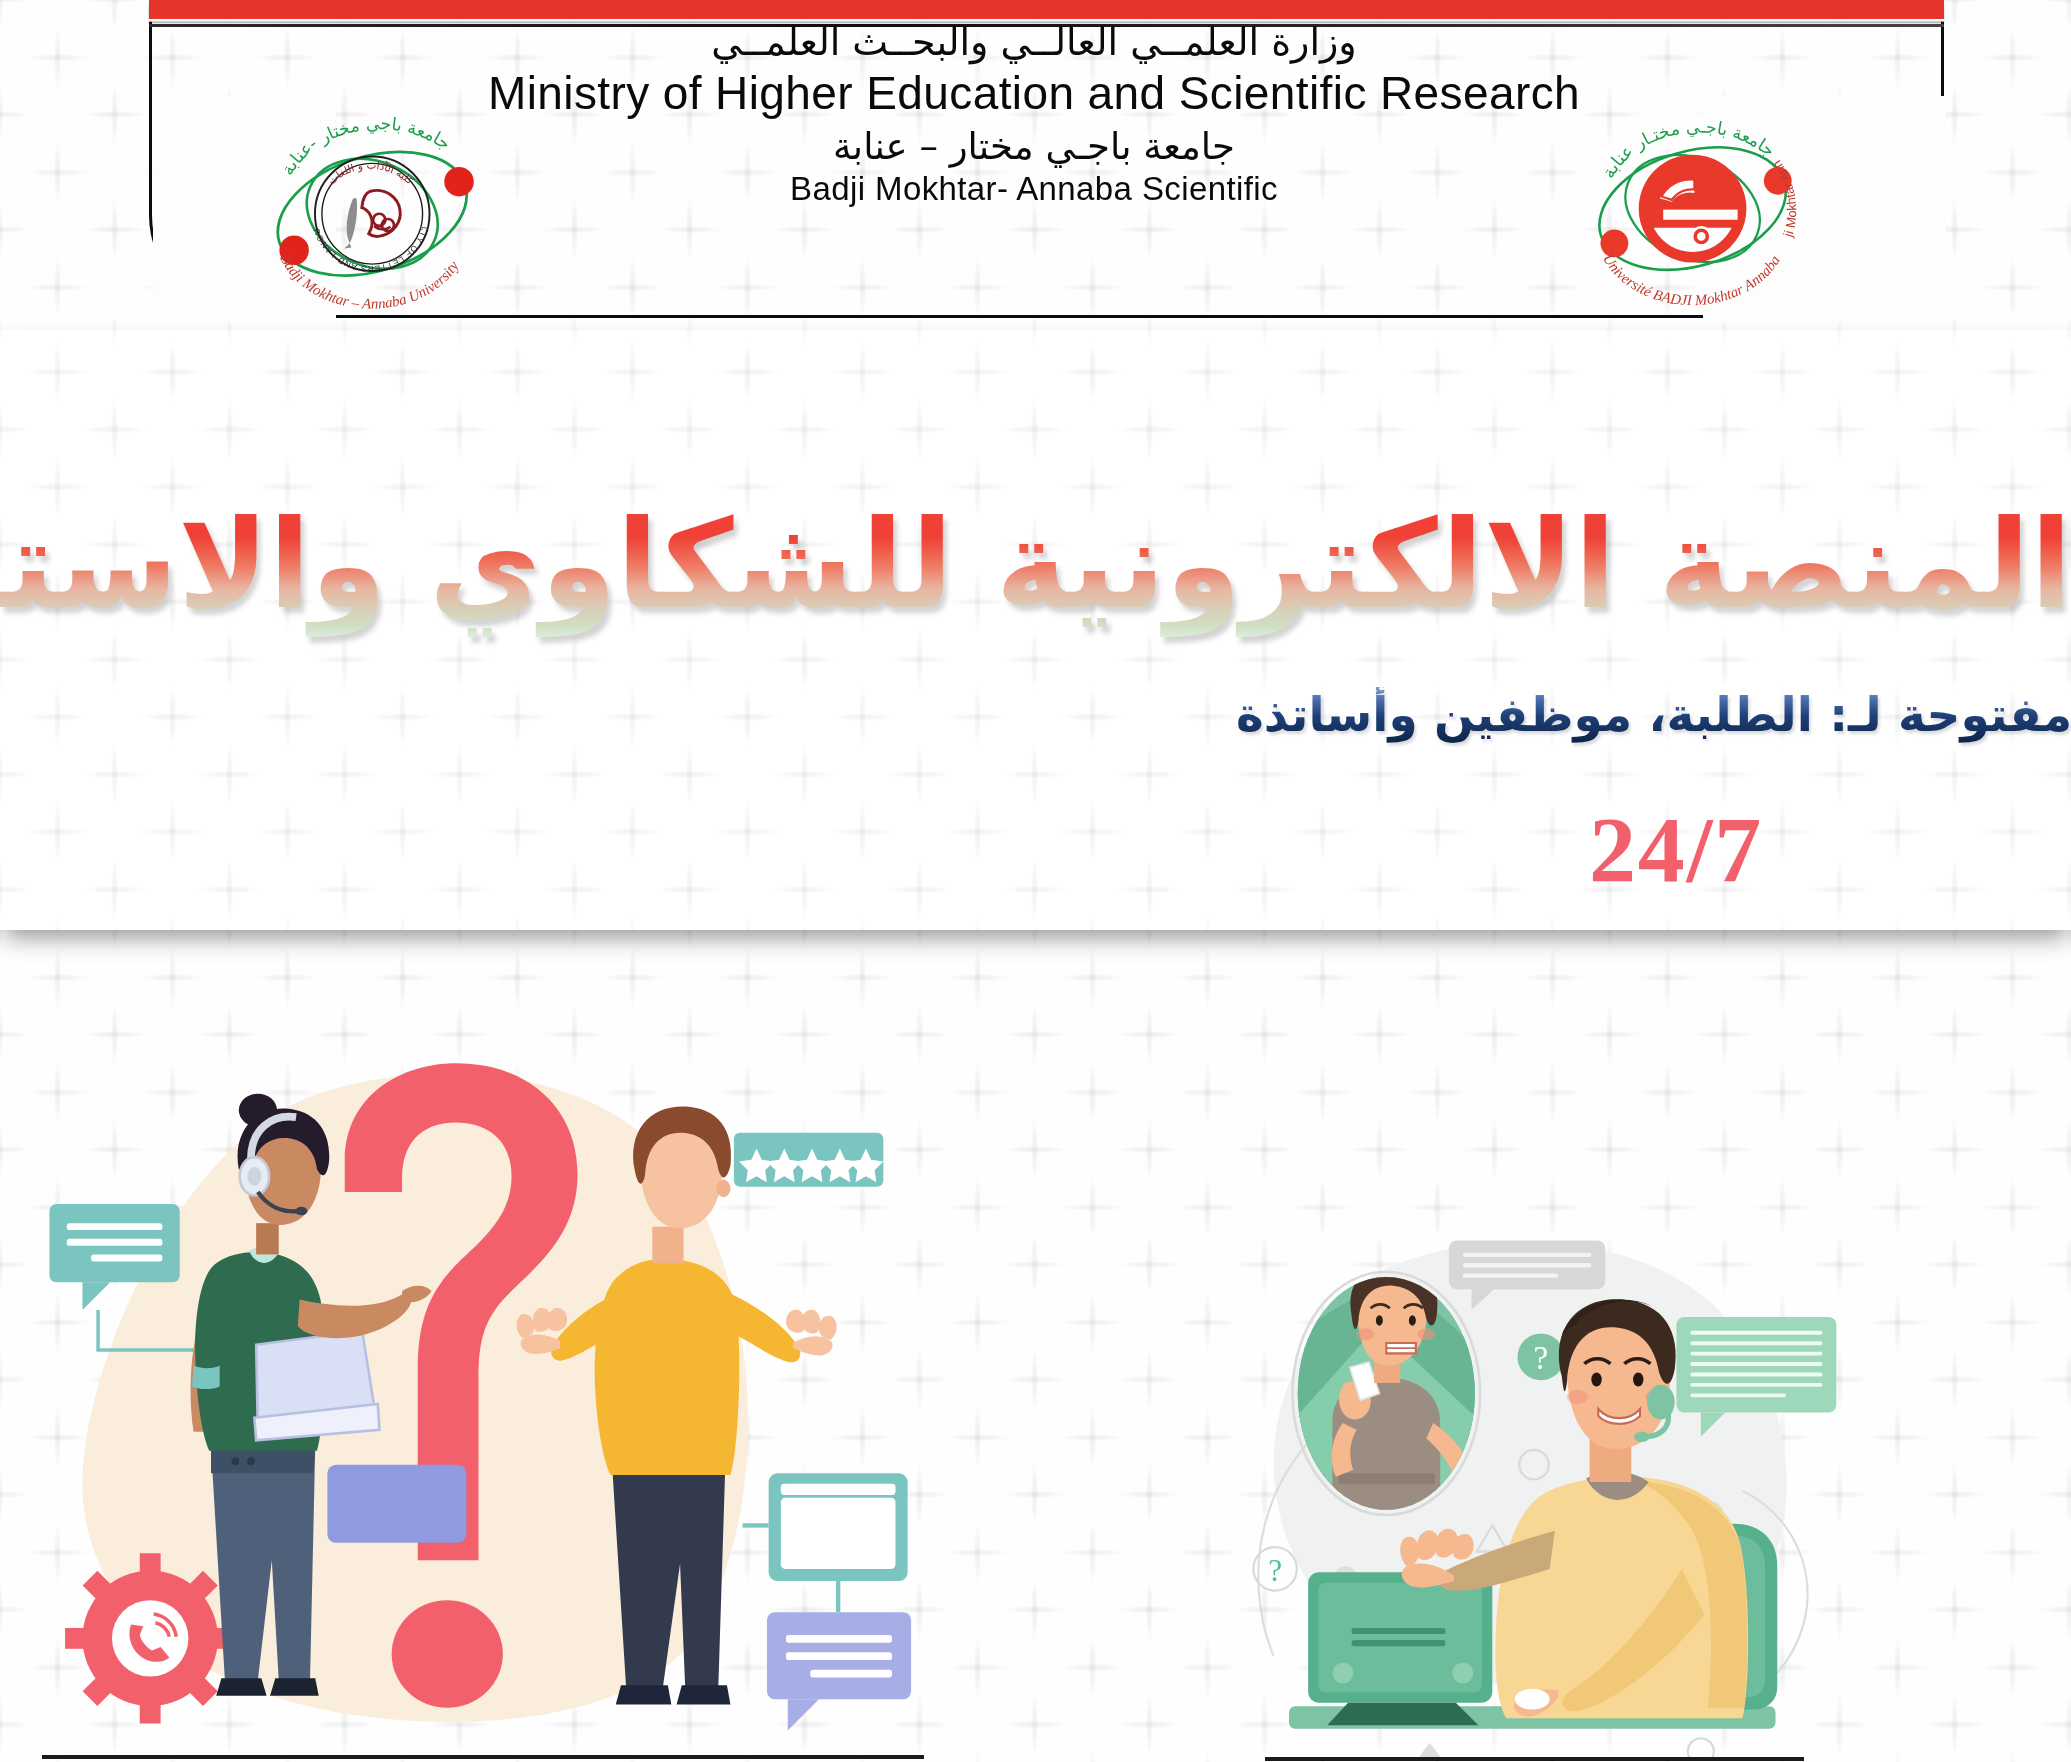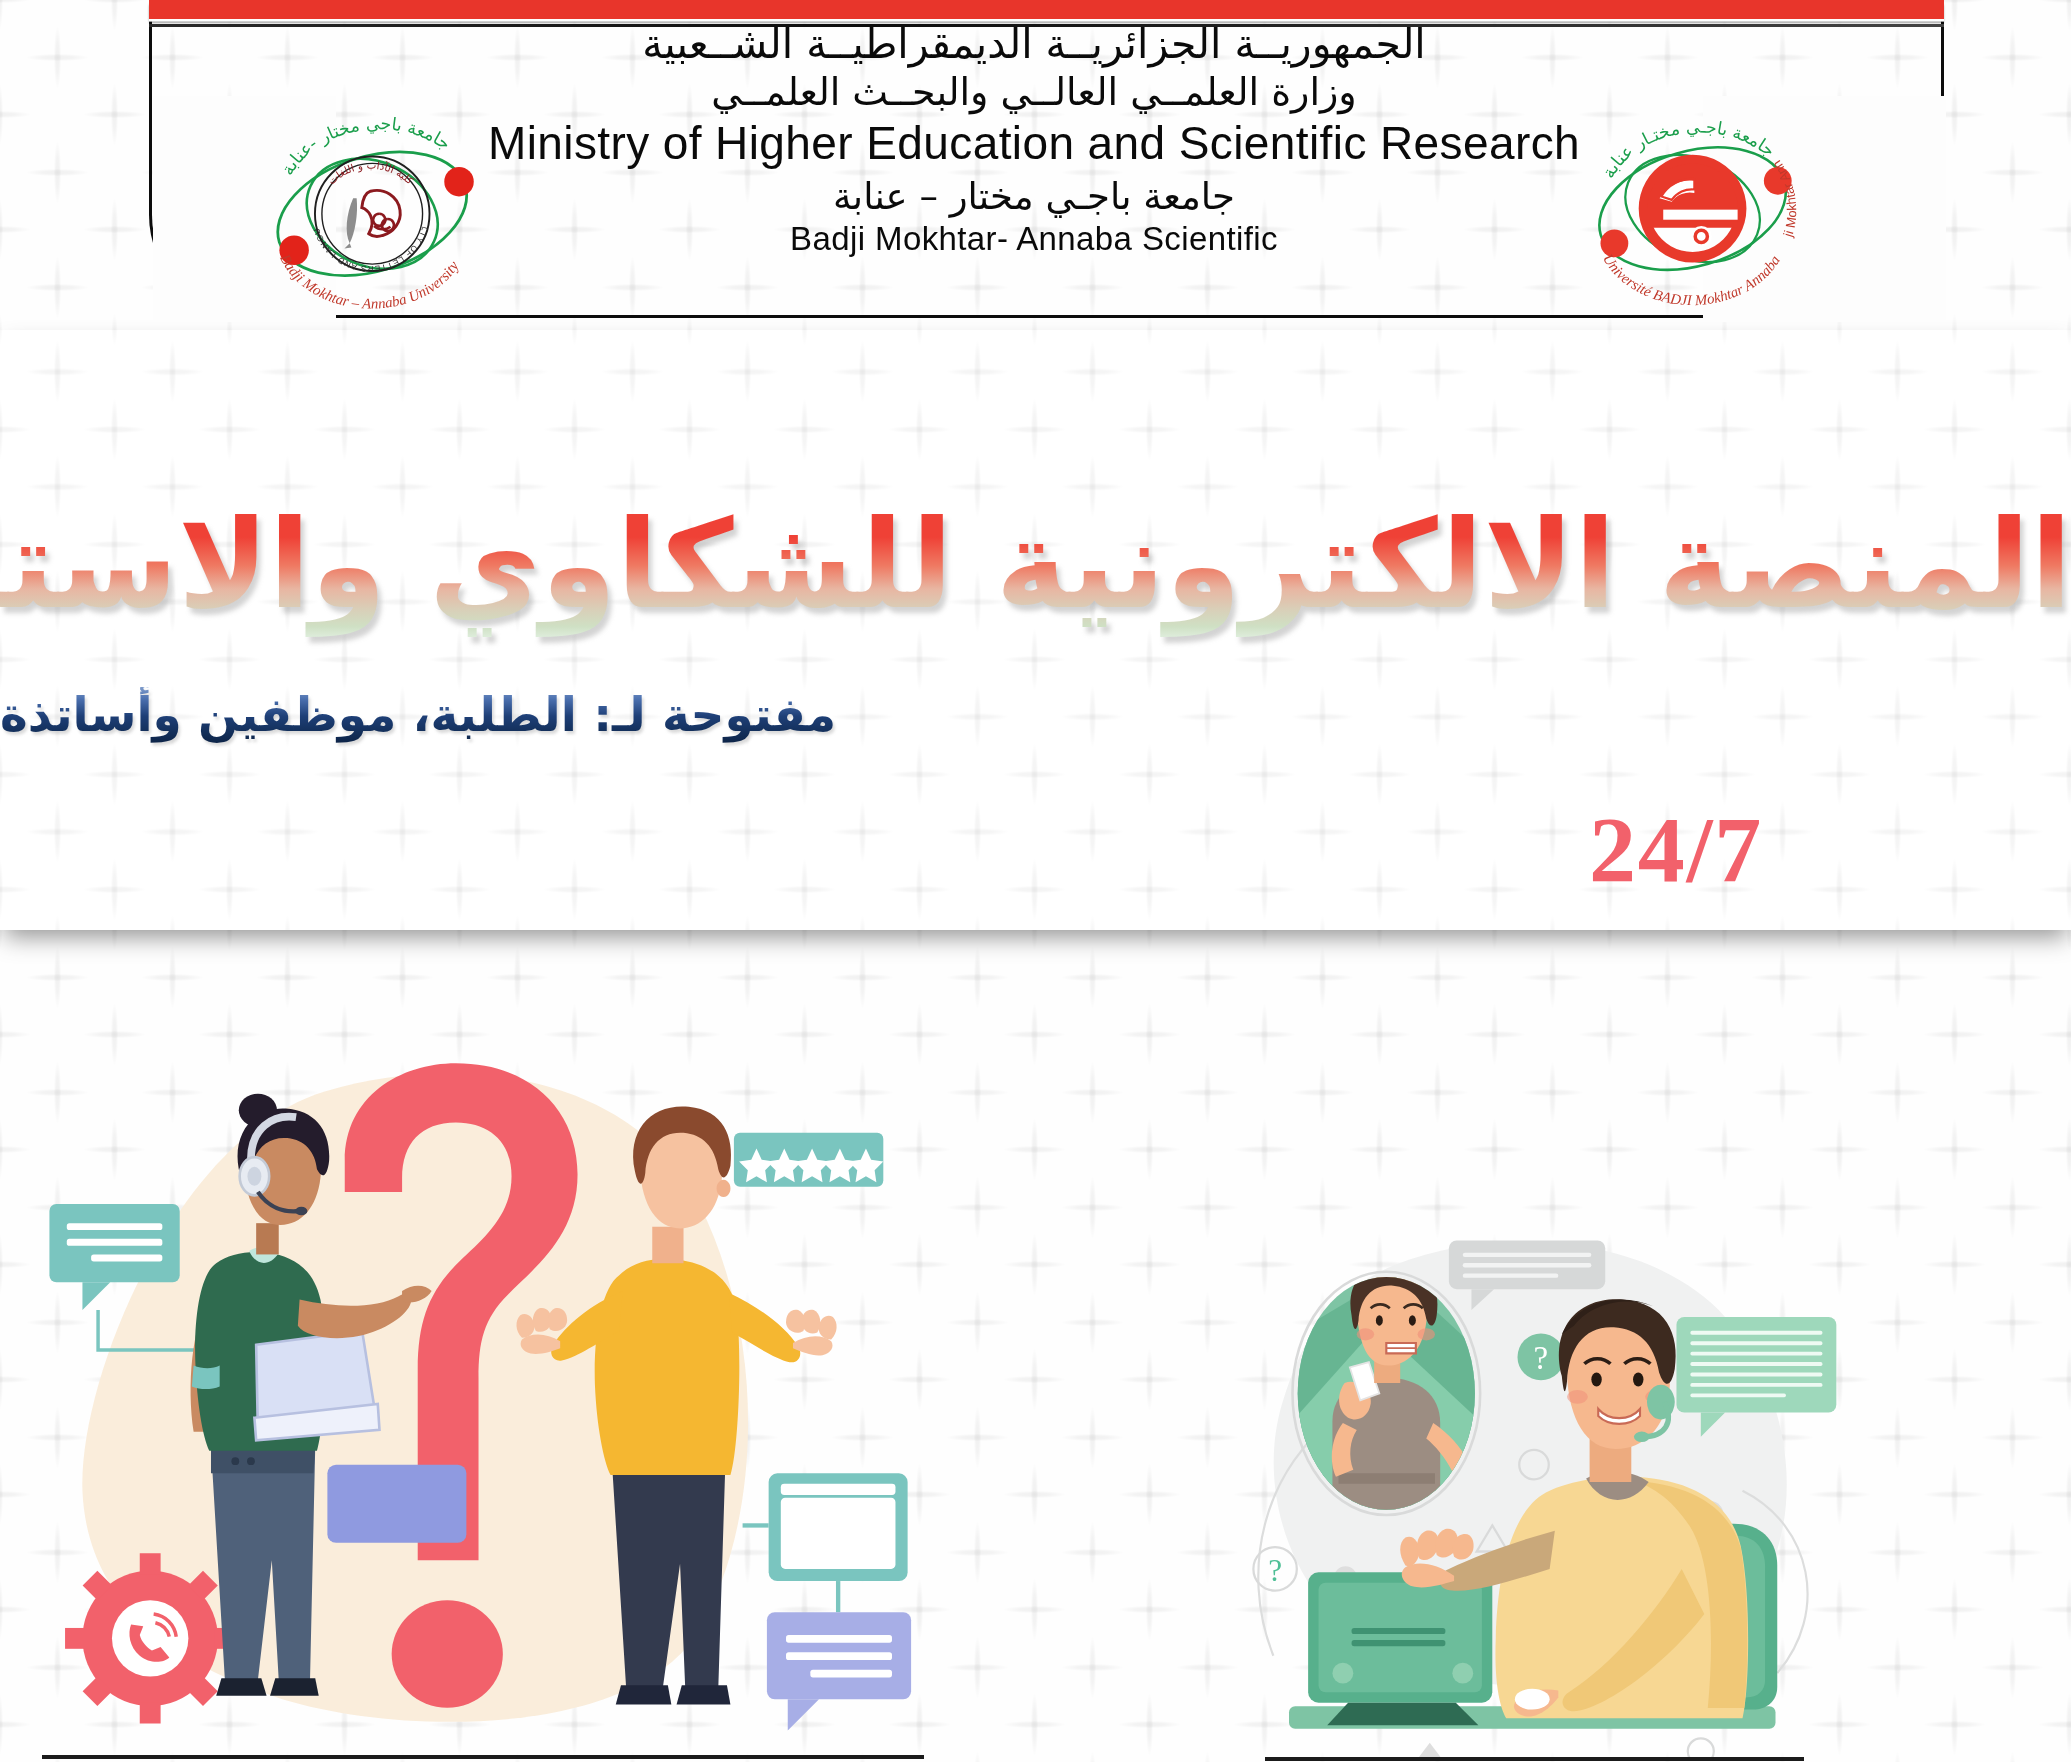--- a/index.html
+++ b/index.html
@@ -171,21 +171,21 @@
     color: transparent;
     -webkit-text-fill-color: transparent;
     filter: drop-shadow(4.3px 6px 2.6px rgba(120,120,120,0.33));
   }
 
   #subtitle {
     position: absolute;
     left: 0;
     top: 687px;
     width: 2072px;
-    text-align: left;
+    text-align: right;
     direction: rtl;
     font-family: "DejaVu Sans", sans-serif;
     font-weight: bold;
     font-size: 47px;
     line-height: 1.2;
     white-space: nowrap;
     z-index: 5;
     background: linear-gradient(to bottom,
         #7f9ccb 0%,
         #4a6fae 22%,
@@ -247,21 +247,20 @@
   <div id="bg-pattern"></div>
 
   <div id="red-bar"></div>
   <div id="red-bar-under"></div>
 
   <div id="header-frame"></div>
   <div class="frame-mask" id="frame-mask-left"></div>
   <div class="frame-mask" id="frame-mask-right"></div>
 
   <div id="header-text">
-    <div class="hdr-ar">الجمهوريــة الجزائريــة الديمقراطيــة الشــعبية</div>
     <div class="hdr-ar hdr-ar2">وزارة العلمــي العالــي والبحــث العلمــي</div>
     <div class="hdr-en hdr-en2">Ministry of Higher Education and Scientific Research</div>
     <div class="hdr-ar hdr-ar3">جامعة باجـي مختار – عنابة</div>
     <div class="hdr-en hdr-en3">Badji Mokhtar- Annaba Scientific</div>
   </div>
 
   <div class="logo-wrap" id="logo-left">
     <svg viewBox="0 0 280 240" width="243" height="209" xmlns="http://www.w3.org/2000/svg">
       <defs>
         <path id="lArcTop" d="M 40,110 A 110,88 0 0 1 250,72"></path>

